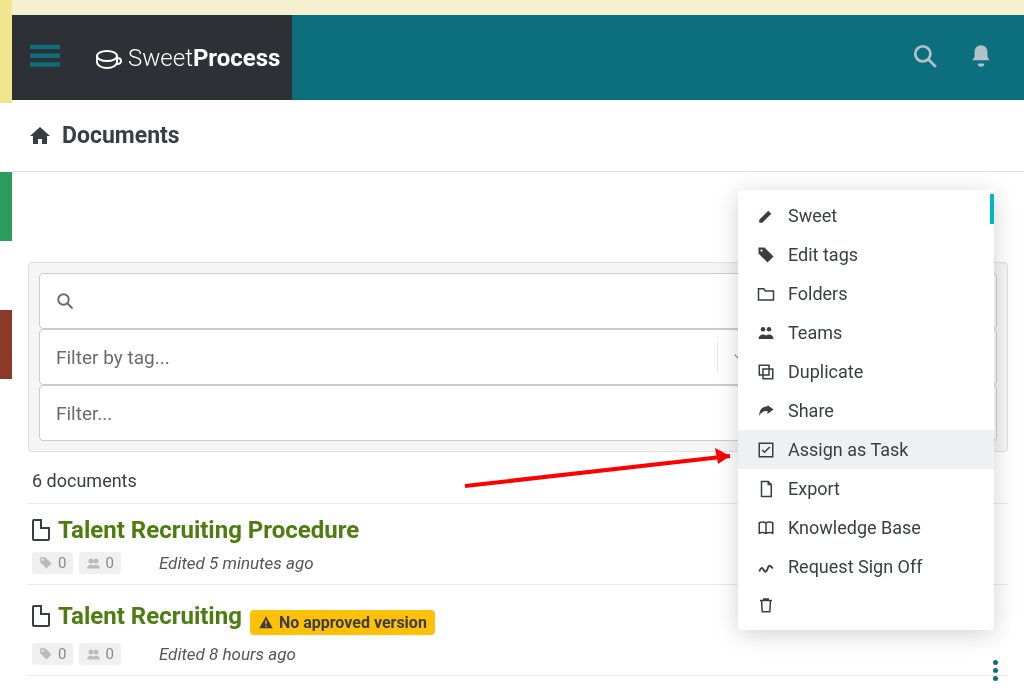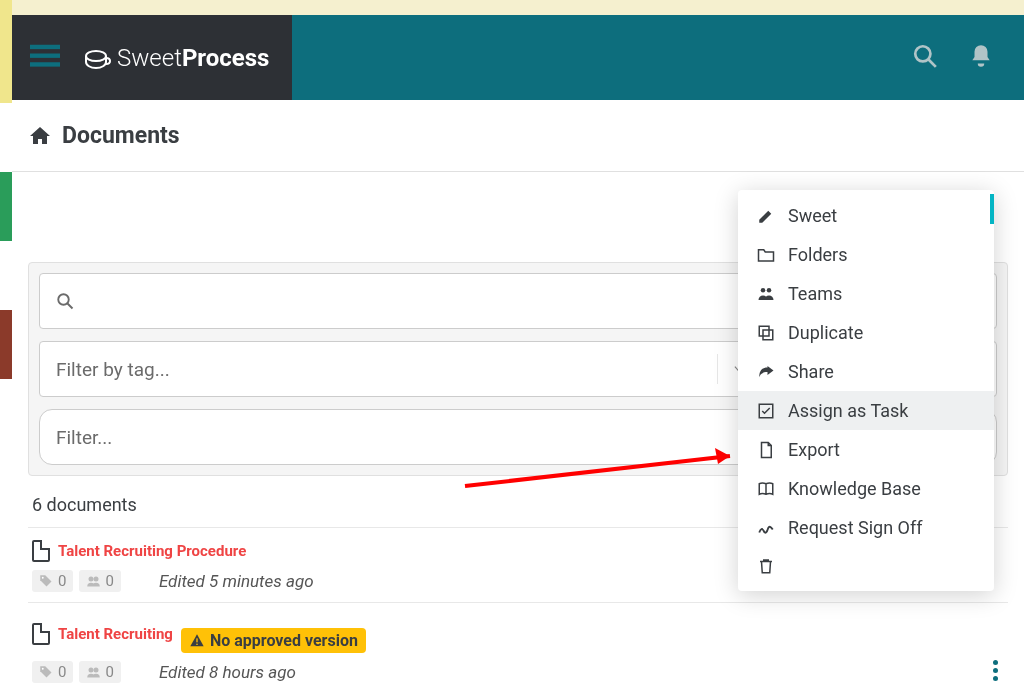--- a/index.html
+++ b/index.html
@@ -3,57 +3,57 @@
 <meta charset="utf-8">
 <style>
   * { box-sizing: border-box; margin: 0; padding: 0; }
   body { font-family: -apple-system, BlinkMacSystemFont, "Segoe UI", Roboto, Arial, sans-serif; background: #fff; width: 1024px; height: 690px; overflow: hidden; position: relative; }
 
   .sidebar-strip { position: absolute; left: 0; top: 0; width: 12px; height: 690px; background: linear-gradient(to bottom, #f0e68c 0%, #f0e68c 15%, #fff 15%, #fff 25%, #2a9d5a 25%, #2a9d5a 35%, #fff 35%, #fff 45%, #8b3a2a 45%, #8b3a2a 55%, #fff 55%); }
 
   .top-warning { position: absolute; left: 12px; top: 0; width: 1012px; height: 15px; background: #f5f0cf; }
 
   .header { position: absolute; left: 12px; top: 15px; width: 1012px; height: 85px; background: #0d6e7d; display: flex; align-items: center; }
-  .header-dark { background: #2d3035; height: 85px; width: 280px; display: flex; align-items: center; padding-left: 18px; gap: 25px; }
+  .header-dark { background: #2d3035; height: 85px; width: 280px; display: flex; align-items: center; padding-left: 18px; gap: 36px; }
   .menu-icon { color: #0d6e7d; cursor: pointer; }
   .menu-icon svg { width: 30px; height: 30px; }
   .logo { display: flex; align-items: center; color: #fff; font-size: 24px; gap: 6px; }
   .logo-cup { width: 26px; height: 20px; position: relative; }
   .logo-cup svg { fill: #fff; }
   .logo-text { font-weight: 300; }
   .logo-text b { font-weight: 700; }
   .header-right { margin-left: auto; display: flex; align-items: center; gap: 30px; padding-right: 30px; }
   .header-right svg { width: 26px; height: 26px; fill: #b0c4c7; cursor: pointer; }
 
   .page-title-bar { position: absolute; left: 12px; top: 100px; width: 1012px; height: 72px; padding: 22px 16px; display: flex; align-items: center; gap: 10px; border-bottom: 1px solid #e0e0e0; text-align: right; }
   .page-title-bar .home-icon { width: 24px; height: 24px; fill: #3a3e42; }
   .page-title-bar h1 { font-size: 23px; font-weight: 700; color: #3a3e42; }
 
   .content { position: absolute; left: 12px; top: 172px; width: 1012px; padding: 0 16px; }
 
   .filter-area { background: #f5f5f5; border: 1px solid #e0e0e0; border-radius: 4px; padding: 10px; margin-top: 90px; }
-  .filter-row { display: flex; gap: 14px; margin-bottom: 12px; }
+  .filter-row { display: flex; gap: 14px; margin-bottom: 0; }
   .filter-row:last-child { margin-bottom: 0; }
   .filter-box { background: #fff; border: 1px solid #ccc; border-radius: 4px; height: 56px; display: flex; align-items: center; padding: 0 16px; font-size: 19px; color: #6b6b6b; }
   .fb-search { flex: 1; position: relative; }
   .fb-search svg { width: 18px; height: 18px; fill: #6b6b6b; }
   .fb-recent { width: 220px; }
   .fb-tag { flex: 1; position: relative; }
   .fb-tag .chev { margin-left: auto; border-left: 1px solid #e6e6e6; padding-left: 14px; height: 30px; display:flex; align-items:center; }
   .fb-team { width: 220px; }
-  .fb-filter { flex: 1; border-radius: 13px; }
+  .fb-filter { flex: 1; }
 
   .doc-count { font-size: 18px; color: #3a3e42; margin: 18px 0 12px 4px; }
 
   .doc-item { border-top: 1px solid #e8e8e8; padding: 12px 4px 10px; }
   .doc-item:last-child { border-bottom: 1px solid #e8e8e8; }
   .doc-head { display: flex; align-items: center; gap: 8px; }
   .doc-head .doc-icon { width: 18px; height: 22px; border: 2px solid #3a3e42; border-radius: 2px; position: relative; }
   .doc-head .doc-icon::after { content:''; position:absolute; top:-2px; right:-2px; width:8px; height:8px; background:#fff; border-left:2px solid #3a3e42; border-bottom:2px solid #3a3e42; }
-  .doc-title { font-size: 15px; font-weight: 700; color: #ef4444; }
+  .doc-title { font-size: 24px; font-weight: 700; color: #4d7c0f; }
   .doc-badge { background: #ffc107; border-radius: 4px; padding: 3px 8px; font-size: 16px; font-weight: 700; color: #3a3e42; display: flex; align-items: center; gap: 5px; margin-top: 13px; }
   .doc-badge svg { width: 16px; height: 16px; fill: #3a3e42; }
   .doc-meta { display: flex; align-items: center; gap: 6px; margin-top: 8px; }
   .meta-chip { background: #f0f0f0; border-radius: 3px; padding: 2px 7px; display:flex; align-items:center; gap:4px; font-size:15px; color:#888; }
   .meta-chip svg { width:15px; height:15px; fill:#bbb; }
   .doc-edited { margin-left: 32px; font-style: italic; color: #555; font-size: 17px; }
 
   .more-dots { position: absolute; right: 26px; top: 660px; display:flex; flex-direction:column; gap:3px; cursor:pointer; }
   .more-dots span { width:5px; height:5px; border-radius:50%; background:#0d6e7d; }
 
@@ -216,20 +216,29 @@
       <span class="di-icon">
         <svg viewBox="0 0 24 24">
           <path d="M3 17 v4 h4 l12 -12 l-4 -4 z M15 5 l4 4"></path>
         </svg>
       </span>
       <span>Sweet</span>
     </div>
   <div class="dropdown-item">
       <span class="di-icon">
         <svg viewBox="0 0 24 24">
+          <path d="M2 2 h8 l12 12 l-8 8 l-12 -12 z"></path>
+          <circle cx="6" cy="6" r="1.5" fill="#fff"></circle>
+        </svg>
+      </span>
+      <span>Edit tags</span>
+    </div>
+  <div class="dropdown-item">
+      <span class="di-icon">
+        <svg viewBox="0 0 24 24">
           <path d="M2 5 h7 l2 3 h11 v12 h-20 z" fill="none" stroke="#3a3e42" stroke-width="2"></path>
         </svg>
       </span>
       <span>Folders</span>
     </div>
   <div class="dropdown-item">
       <span class="di-icon">
         <svg viewBox="0 0 24 24">
           <circle cx="8" cy="7" r="3"></circle>
           <circle cx="16" cy="7" r="3"></circle>

